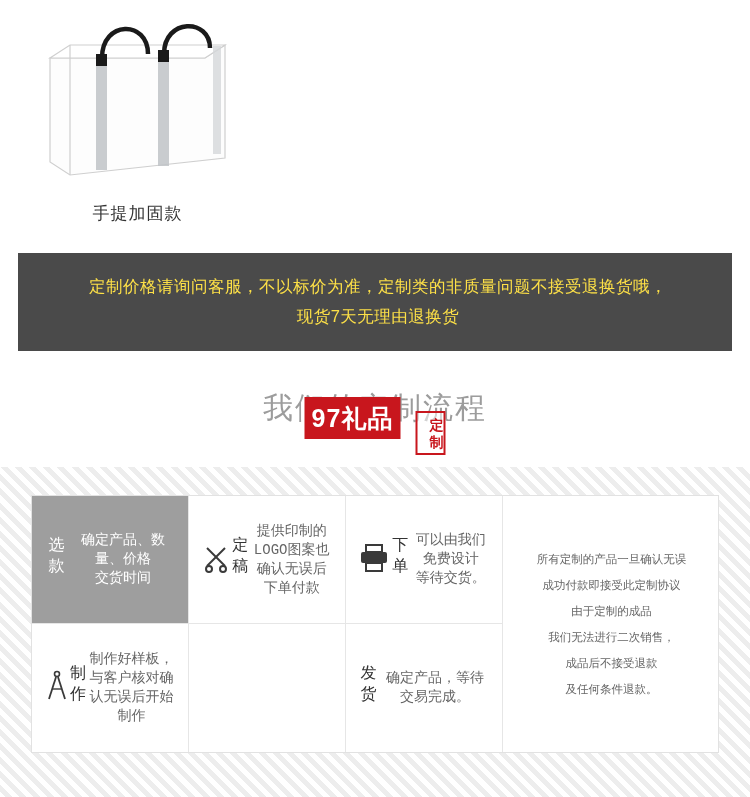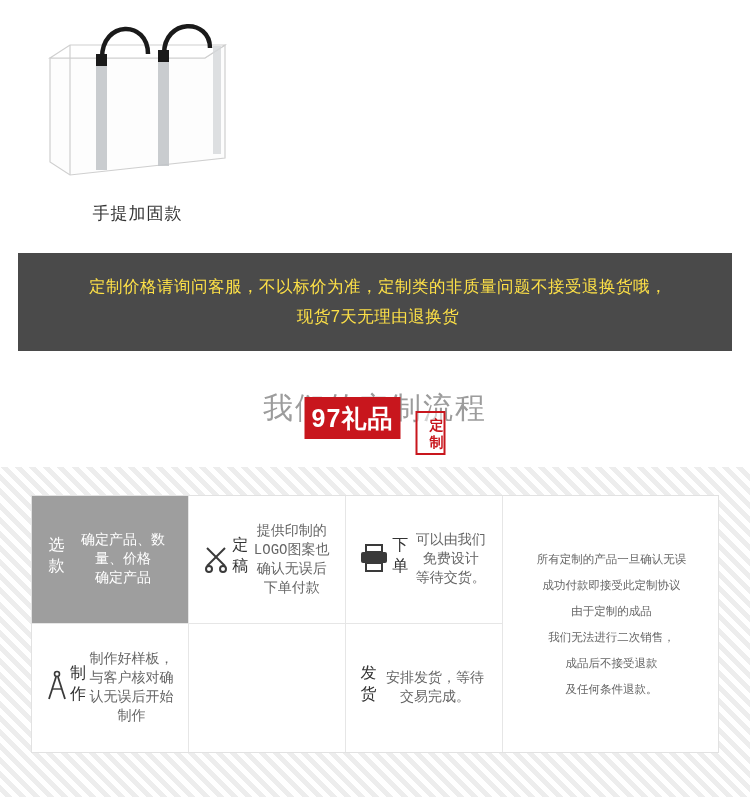--- a/index.html
+++ b/index.html
@@ -221,21 +221,21 @@
   </div>
 </div>
 
 <div class="process-area">
   <div class="process-grid">
 
     <div class="cell gray">
       <div class="cell-title">选款</div>
       <div class="cell-desc">
         <div>确定产品、数量、价格</div>
-        <div>确定产品</div>
+        <div>交货时间</div>
       </div>
     </div>
 
     <div class="cell">
       <div class="cell-icon">
         <svg width="30" height="30" viewBox="0 0 30 30">
           <line x1="6" y1="5" x2="24" y2="23" stroke="#3a3a3a" stroke-width="2"></line>
           <line x1="24" y1="5" x2="6" y2="23" stroke="#3a3a3a" stroke-width="2"></line>
           <circle cx="8" cy="26" r="3" fill="none" stroke="#3a3a3a" stroke-width="2"></circle>
           <circle cx="22" cy="26" r="3" fill="none" stroke="#3a3a3a" stroke-width="2"></circle>
@@ -285,18 +285,18 @@
       <div>我们无法进行二次销售，</div>
       <div>成品后不接受退款</div>
       <div>及任何条件退款。</div>
     </div>
 
     <div class="cell no-border-b empty-cell"></div>
 
     <div class="cell no-border-b">
       <div class="cell-title">发货</div>
       <div class="cell-desc">
-        <div>安排发货，等待交易完成。</div>
+        <div>确定产品，等待交易完成。</div>
       </div>
     </div>
 
   </div>
 </div>
 
 </body></html>

